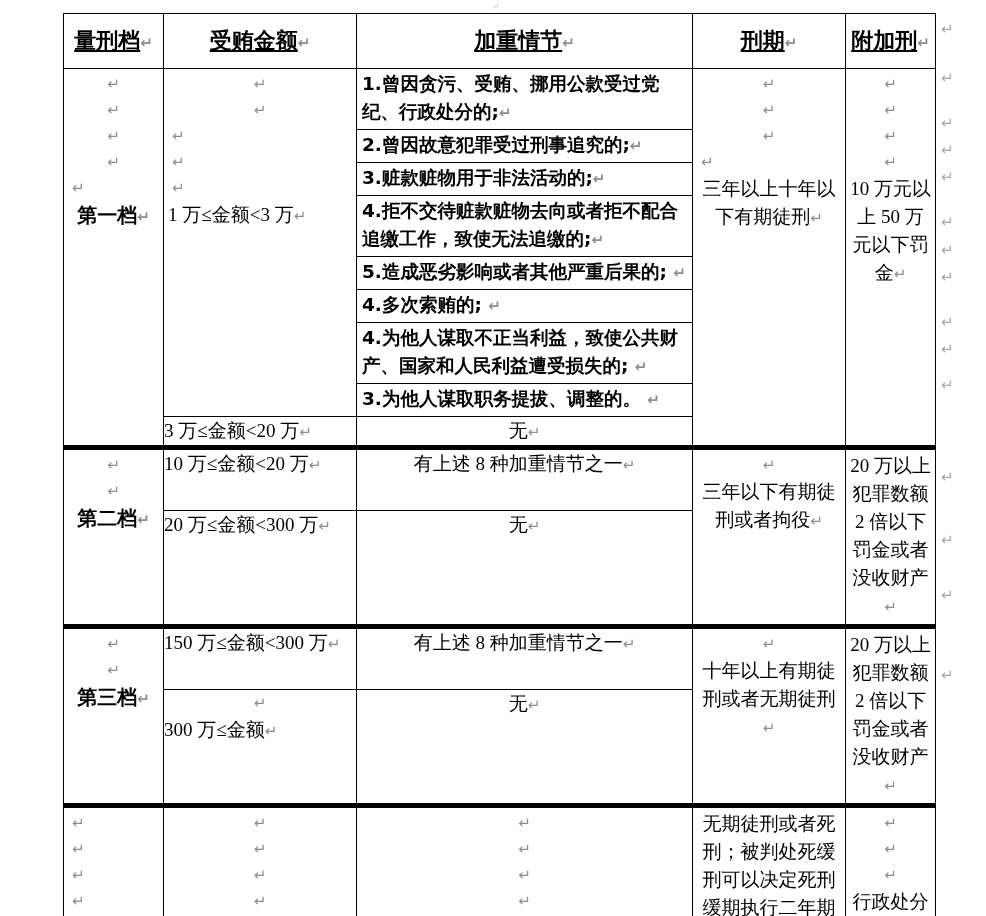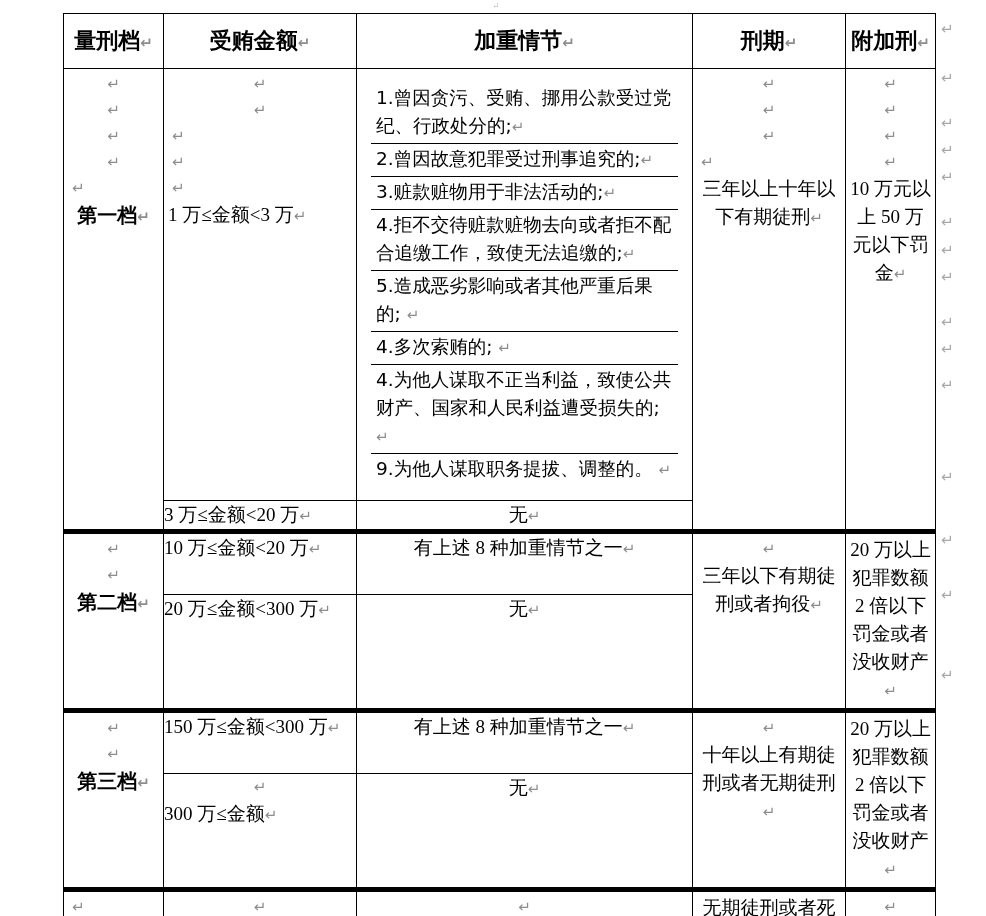--- a/index.html
+++ b/index.html
@@ -62,21 +62,21 @@
 
   
   .hdr-cell {
     text-align: center;
     font-size: 22px;
     font-weight: bold;
     height: 54px;
     line-height: 54px;
     white-space: nowrap;
   }
-  .hdr-cell .txt { font-weight: bold; }
+  .hdr-cell .txt { font-weight: bold; text-decoration: underline; }
 
   
   tr.group-sep td {
     border: none;
     border-top: 4px solid #000;
     border-bottom: 1px solid #000;
     height: 0;
     padding: 0;
     line-height: 0;
     font-size: 0;
@@ -219,21 +219,21 @@
           <div class="cell-pad">
             <div class="pill-line">↵</div>
             <div class="pill-line">↵</div>
             <div class="pill-line pill-left">↵</div>
             <div class="pill-line pill-left">↵</div>
             <div class="pill-line pill-left">↵</div>
             <div class="amount-txt"><span>1 万≤金额&lt;3 万</span><span class="pill">↵</span></div>
           </div>
         </td>
 
-        <td style="padding:14px;">
+        <td style="padding:0;font-weight:bold;">
           <table class="circ">
             <tbody>
                   <tr>
                     <td><span>1.曾因贪污、受贿、挪用公款受过党纪、行政处分的;</span><span class="pill">↵</span></td>
                   </tr>
             <tr>
                     <td><span>2.曾因故意犯罪受过刑事追究的;</span><span class="pill">↵</span></td>
                   </tr>
             <tr>
                     <td><span>3.赃款赃物用于非法活动的;</span><span class="pill">↵</span></td>
@@ -244,21 +244,21 @@
             <tr>
                     <td><span>5.造成恶劣影响或者其他严重后果的;</span> <span class="pill">↵</span></td>
                   </tr>
             <tr>
                     <td><span>4.多次索贿的;</span> <span class="pill">↵</span></td>
                   </tr>
             <tr>
                     <td><span>4.为他人谋取不正当利益，致使公共财产、国家和人民利益遭受损失的;</span> <span class="pill">↵</span></td>
                   </tr>
             <tr>
-                    <td><span>9.为他人谋取职务提拔、调整的。</span> <span class="pill">↵</span></td>
+                    <td><span>3.为他人谋取职务提拔、调整的。</span> <span class="pill">↵</span></td>
                   </tr>
           </tbody>
               </table>
         </td>
 
         <td rowspan="2">
           <div class="cell-pad">
             <div class="pill-line">↵</div>
             <div class="pill-line">↵</div>
             <div class="pill-line">↵</div>

